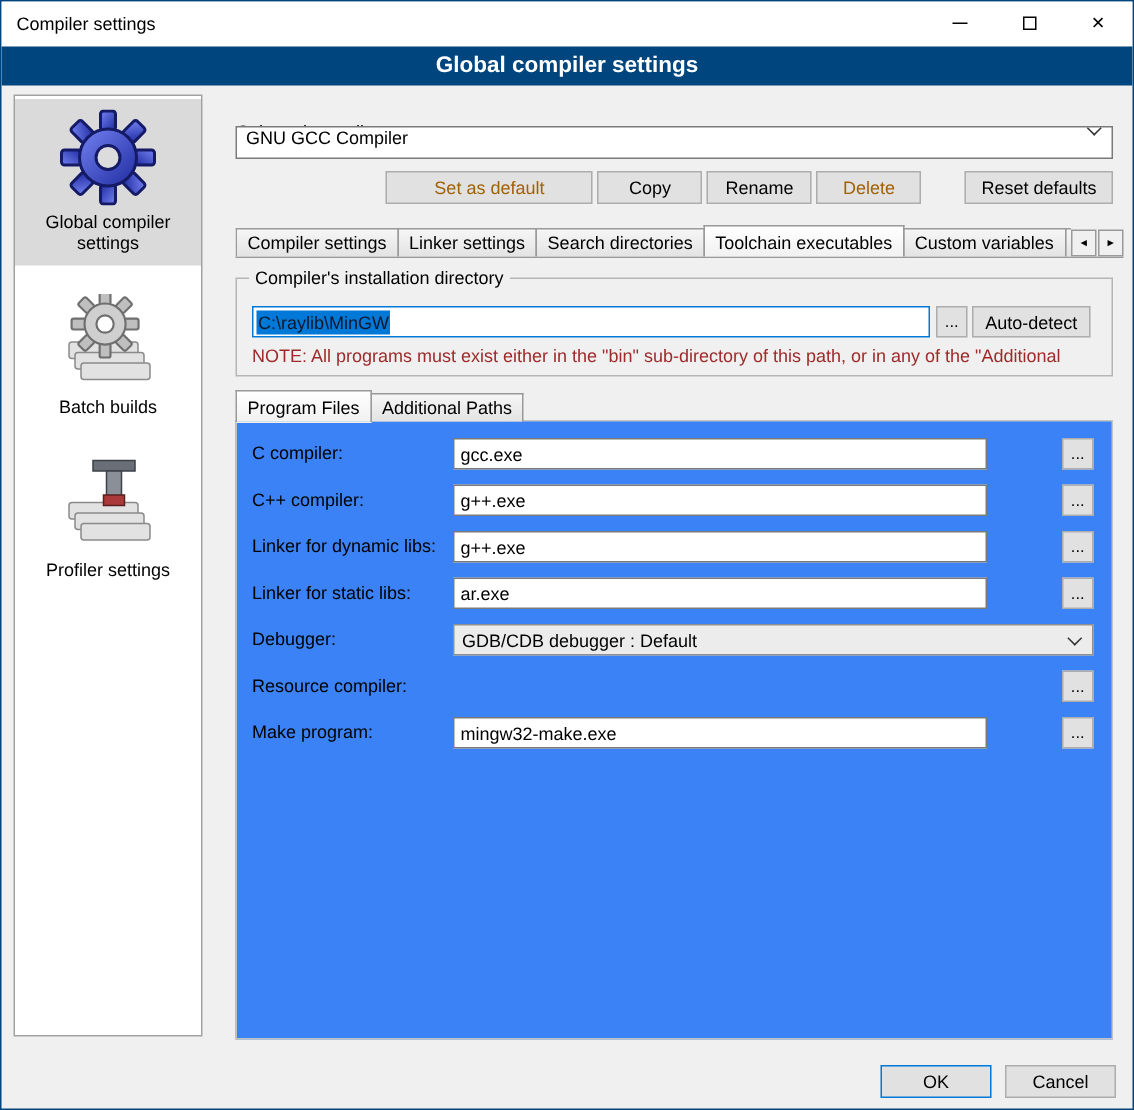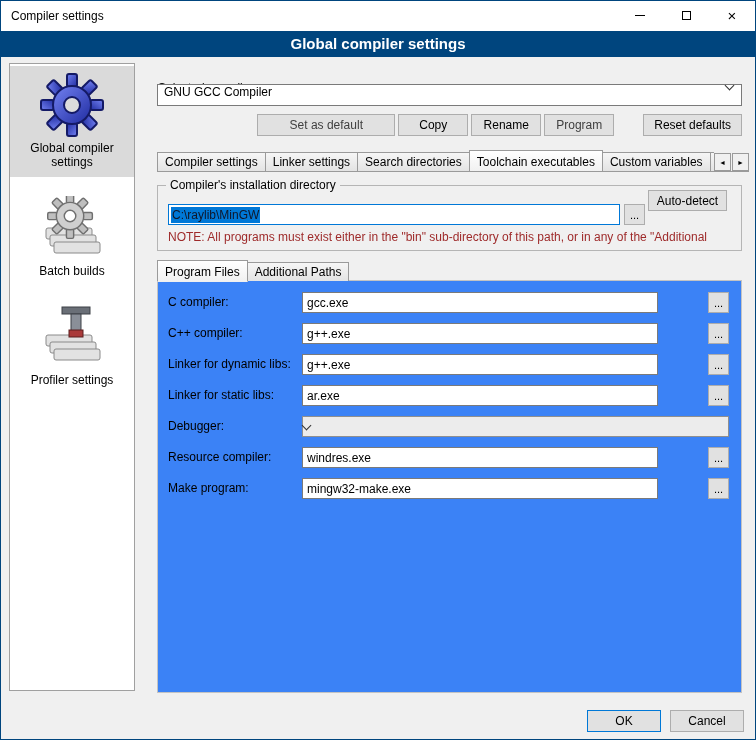--- a/index.html
+++ b/index.html
@@ -37,21 +37,21 @@
 
   .combo { position:absolute; left:0; top:21px; width:585px; height:22px; background:#fff;
            border:1px solid #7a7a7a; display:flex; align-items:flex-start; cursor:default; }
   .combo .txt { padding-left:6px; flex:1; }
   .chev { width:7px; height:7px; border-right:1px solid #333; border-bottom:1px solid #333;
           transform:rotate(45deg); margin:-3px 8px 0 0; }
 
   .btn { background:#e1e1e1; border:1px solid #adadad; font-family:"Liberation Sans",sans-serif;
          font-size:12px; height:22px; display:inline-flex; align-items:center; justify-content:center;
          cursor:default; }
-  .btn.disabled { color:#404040;text-align:right; }
+  .btn.disabled { color:#a16207;text-align:right; }
   .btn-row { position:absolute; left:0; top:51px; width:585px; display:flex; justify-content:flex-end; gap:3px; }
   .btn-row .btn { padding:0 10px; min-width:70px; }
   .btn-row .wide { min-width:138px; }
   .btn-row .gap-left { margin-left:26px; min-width:92px; }
 
   
   .tabstrip { position:absolute; left:0; top:87px; width:592px; height:22px;
               display:flex; align-items:flex-end; border-bottom:1px solid #9a9a9a; }
   .tabs-clip { display:flex; align-items:flex-end; flex:1; overflow:hidden; height:22px; }
   .tab { border:1px solid #9a9a9a; border-bottom:none; height:19px; padding:0 7px;
@@ -67,21 +67,21 @@
   
   .groupbox { position:absolute; left:0; top:122px; width:585px; height:66px;
               border:1px solid #b5b5b5; }
   .groupbox .legend { position:absolute; top:-8px; left:8px; background:#f0f0f0; padding:0 4px; }
   .path-input { position:absolute; left:10px; top:18px; width:452px; height:21px; background:#fff;
                 border:1px solid #0078d7; display:flex; align-items:center; padding-left:2px;
                 overflow:hidden; cursor:text; }
   .sel-text { background:#0078d7; color:#0f172a; padding:1px 1px; }
   .mini-btn { position:absolute; width:21px; height:21px; font-size:11px; }
   .gb-browse { left:466px; top:18px; }
-  .gb-auto { position:absolute; left:490px; top:4px; width:79px; height:21px; font-size:12px; }
+  .gb-auto { position:absolute; left:490px; top:18px; width:79px; height:21px; font-size:12px; }
   .note { position:absolute; left:10px; top:44px; width:572px; color:#9e2a2a;
           white-space:nowrap; overflow:hidden; }
 
   .subtabstrip { position:absolute; left:0; top:196px; width:585px; height:22px;
                  display:flex; align-items:flex-end; z-index:3; }
 
   
   .subpanel { position:absolute; left:0; top:217px; width:585px; height:413px;
               border:1px solid #c3c3c3; background:#3b82f6; }
   .row-label { position:absolute; left:10px; height:21px; line-height:21px; }
@@ -192,21 +192,21 @@
 
     <div class="combo">
       <span class="txt">GNU GCC Compiler</span>
       <span class="chev"></span>
     </div>
 
     <div class="btn-row">
       <button class="btn wide disabled">Set as default</button>
       <button class="btn">Copy</button>
       <button class="btn">Rename</button>
-      <button class="btn disabled">Program</button>
+      <button class="btn disabled">Delete</button>
       <button class="btn gap-left">Reset defaults</button>
     </div>
 
     <div class="tabstrip">
       <div class="tabs-clip">
         <div class="tab">Compiler settings</div>
         <div class="tab">Linker settings</div>
         <div class="tab">Search directories</div>
         <div class="tab active">Toolchain executables</div>
         <div class="tab">Custom variables</div>
@@ -250,25 +250,25 @@
       <span class="row-label" style="top:73px">Linker for dynamic libs:</span>
       <input class="row-input" style="top: 73px;" value="g++.exe">
       <button class="btn mini-btn row-browse" style="top:73px">...</button>
 
       <span class="row-label" style="top:104px">Linker for static libs:</span>
       <input class="row-input" style="top: 104px;" value="ar.exe">
       <button class="btn mini-btn row-browse" style="top:104px">...</button>
 
       <span class="row-label" style="top:135px">Debugger:</span>
       <div class="row-select" style="top:135px">
+        <span class="txt">GDB/CDB debugger : Default</span>
         <span class="chev"></span>
       </div>
 
       <span class="row-label" style="top:166px">Resource compiler:</span>
-      <input class="row-input" style="top: 166px;" value="windres.exe">
       <button class="btn mini-btn row-browse" style="top:166px">...</button>
 
       <span class="row-label" style="top:197px">Make program:</span>
       <input class="row-input" style="top: 197px;" value="mingw32-make.exe">
       <button class="btn mini-btn row-browse" style="top:197px">...</button>
 
     </div>
   </div>
 
   <div class="footer">

